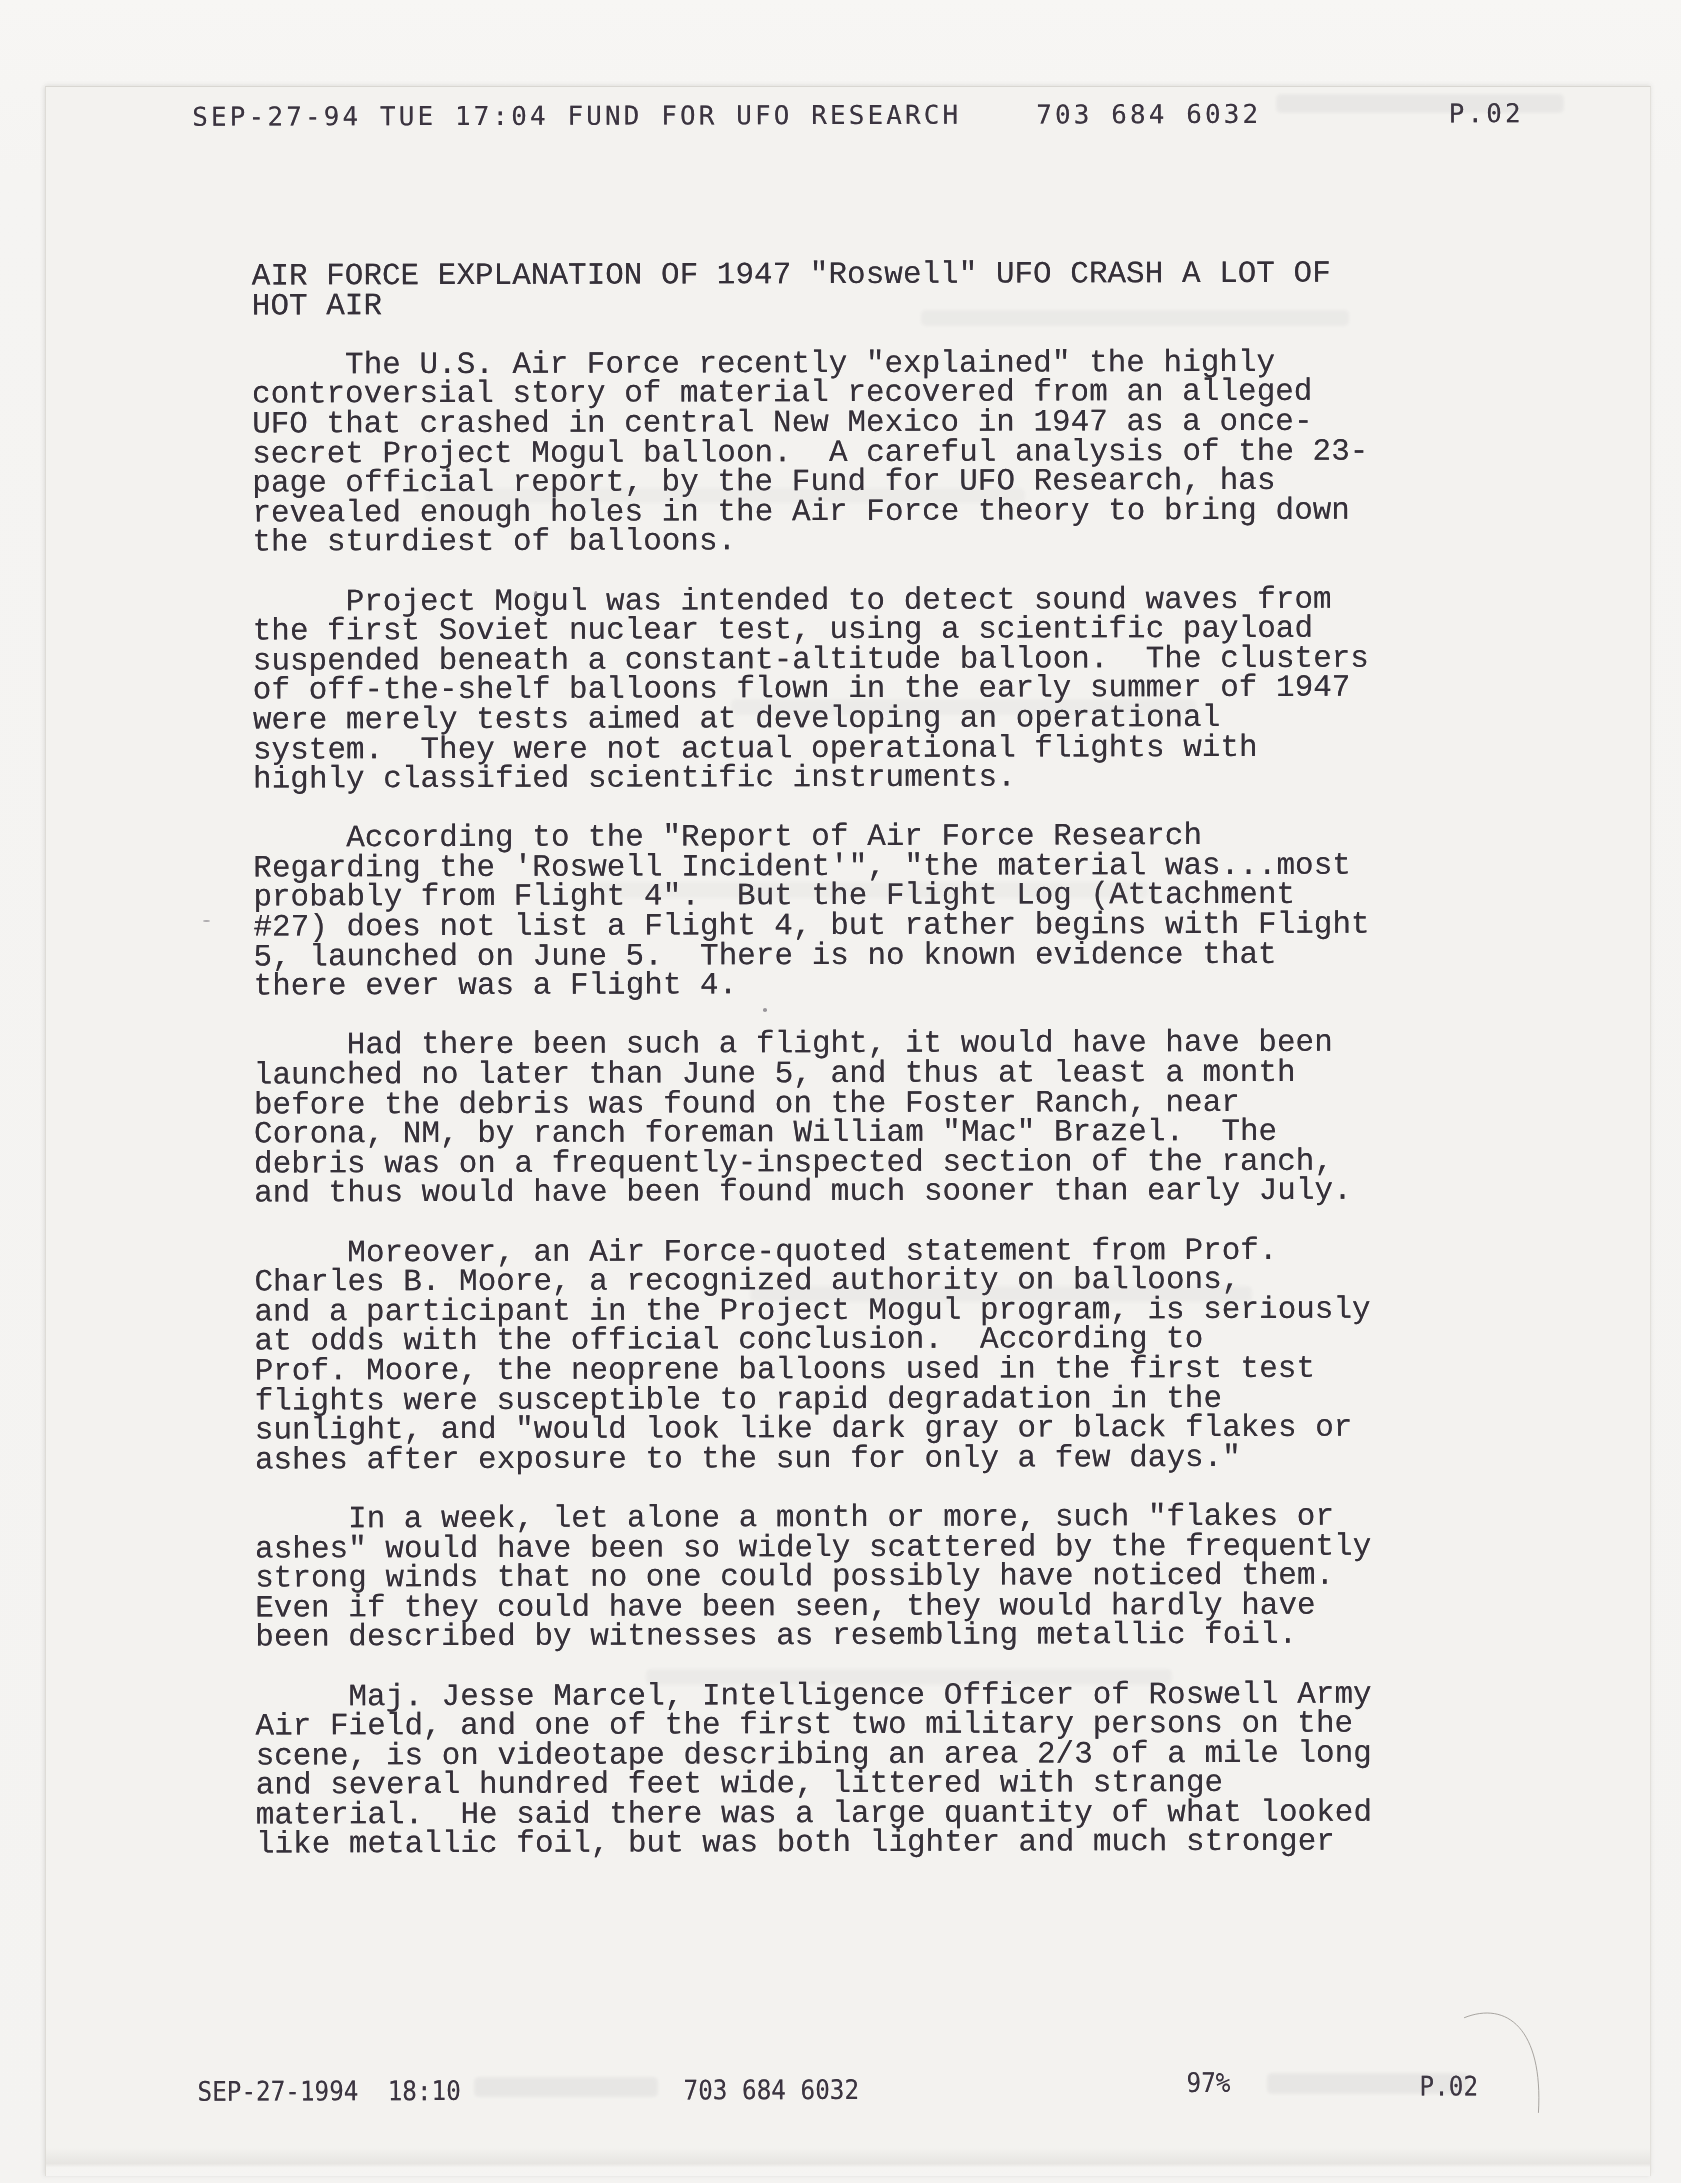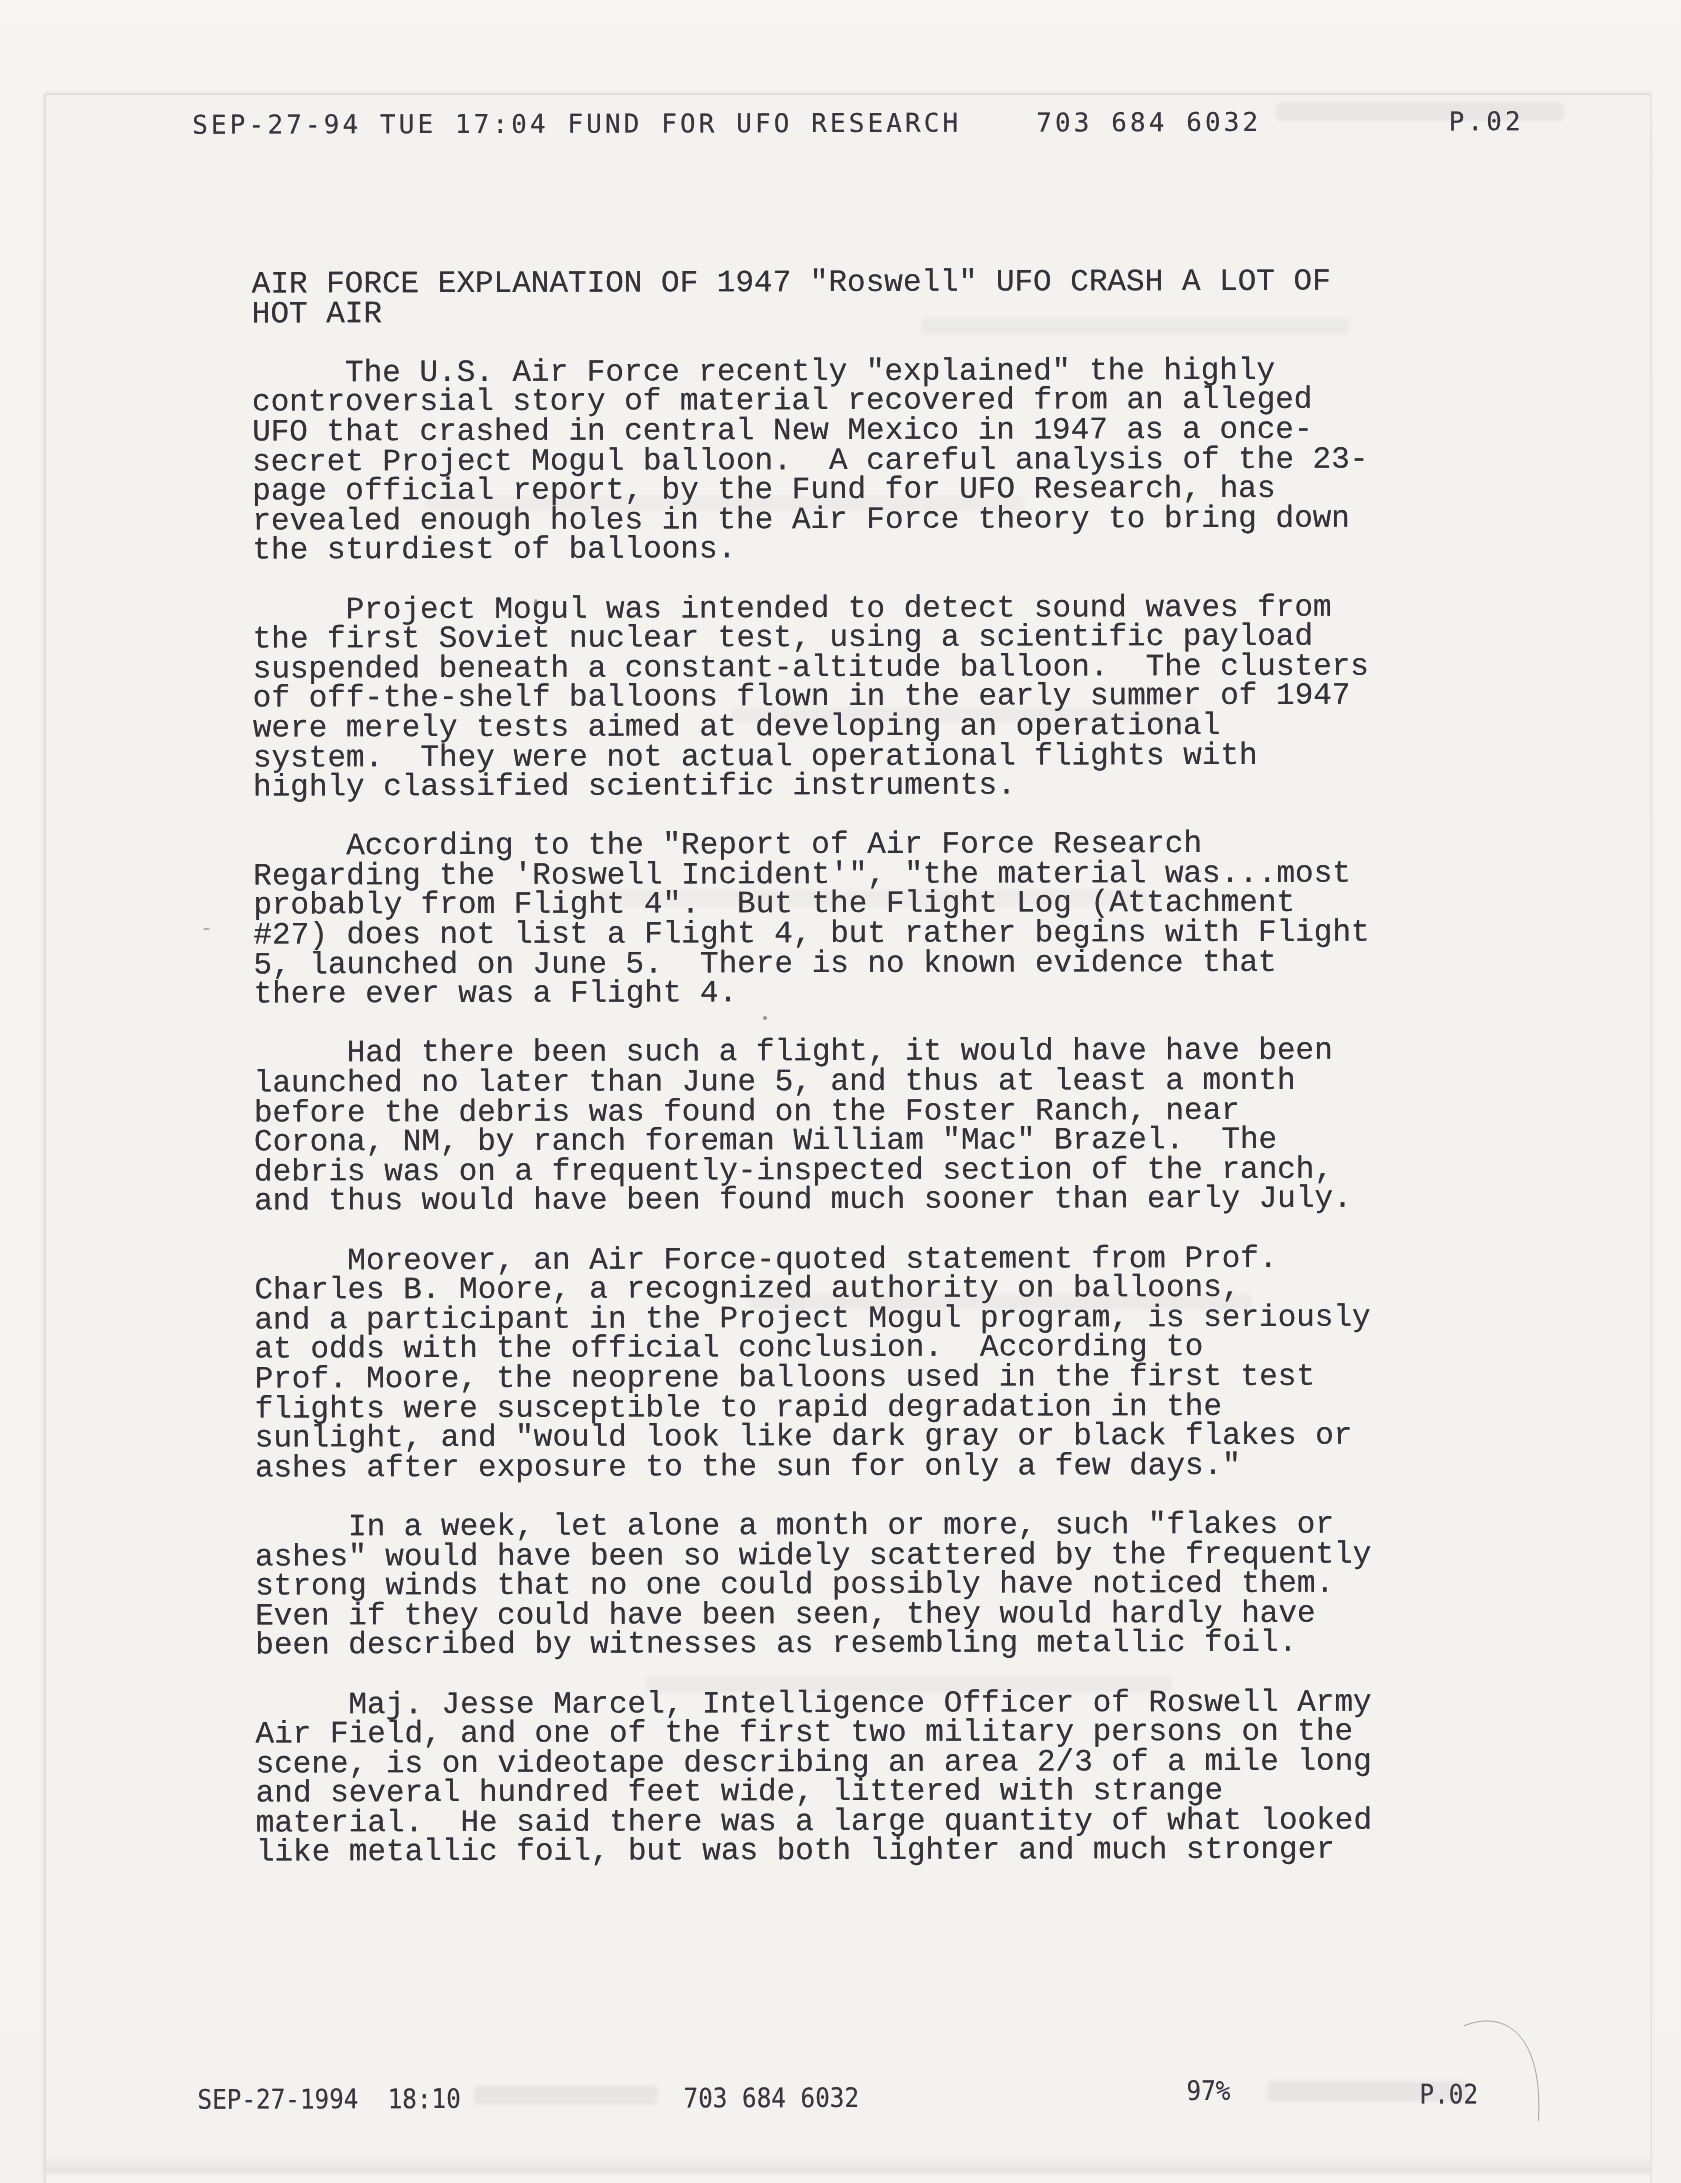--- a/index.html
+++ b/index.html
@@ -21,21 +21,20 @@
     position: absolute;
     left: 45px;
     top: 86px;
     width: 1604px;
     height: 2089px;
     background: #f3f2ef;
     border-top: 0.6px solid #d9d7d2;
     border-left: 0.6px solid #dedcd7;
     border-right: 0.6px solid #e3e1dc;
     box-shadow: 0 -2.4px 4.3px rgba(90,85,80,0.10), -2.4px 1.2px 3.7px rgba(90,85,80,0.06);
-    margin-top: 8px;
   }
   
   .paper::after {
     content: "";
     position: absolute;
     left: 0; right: 0; bottom: 0;
     height: 28px;
     background: linear-gradient(180deg, rgba(120,115,108,0) 0%, rgba(120,115,108,0.10) 55%, rgba(245,244,242,0.9) 70%, #f5f4f2 100%);
     pointer-events: none;
   }

